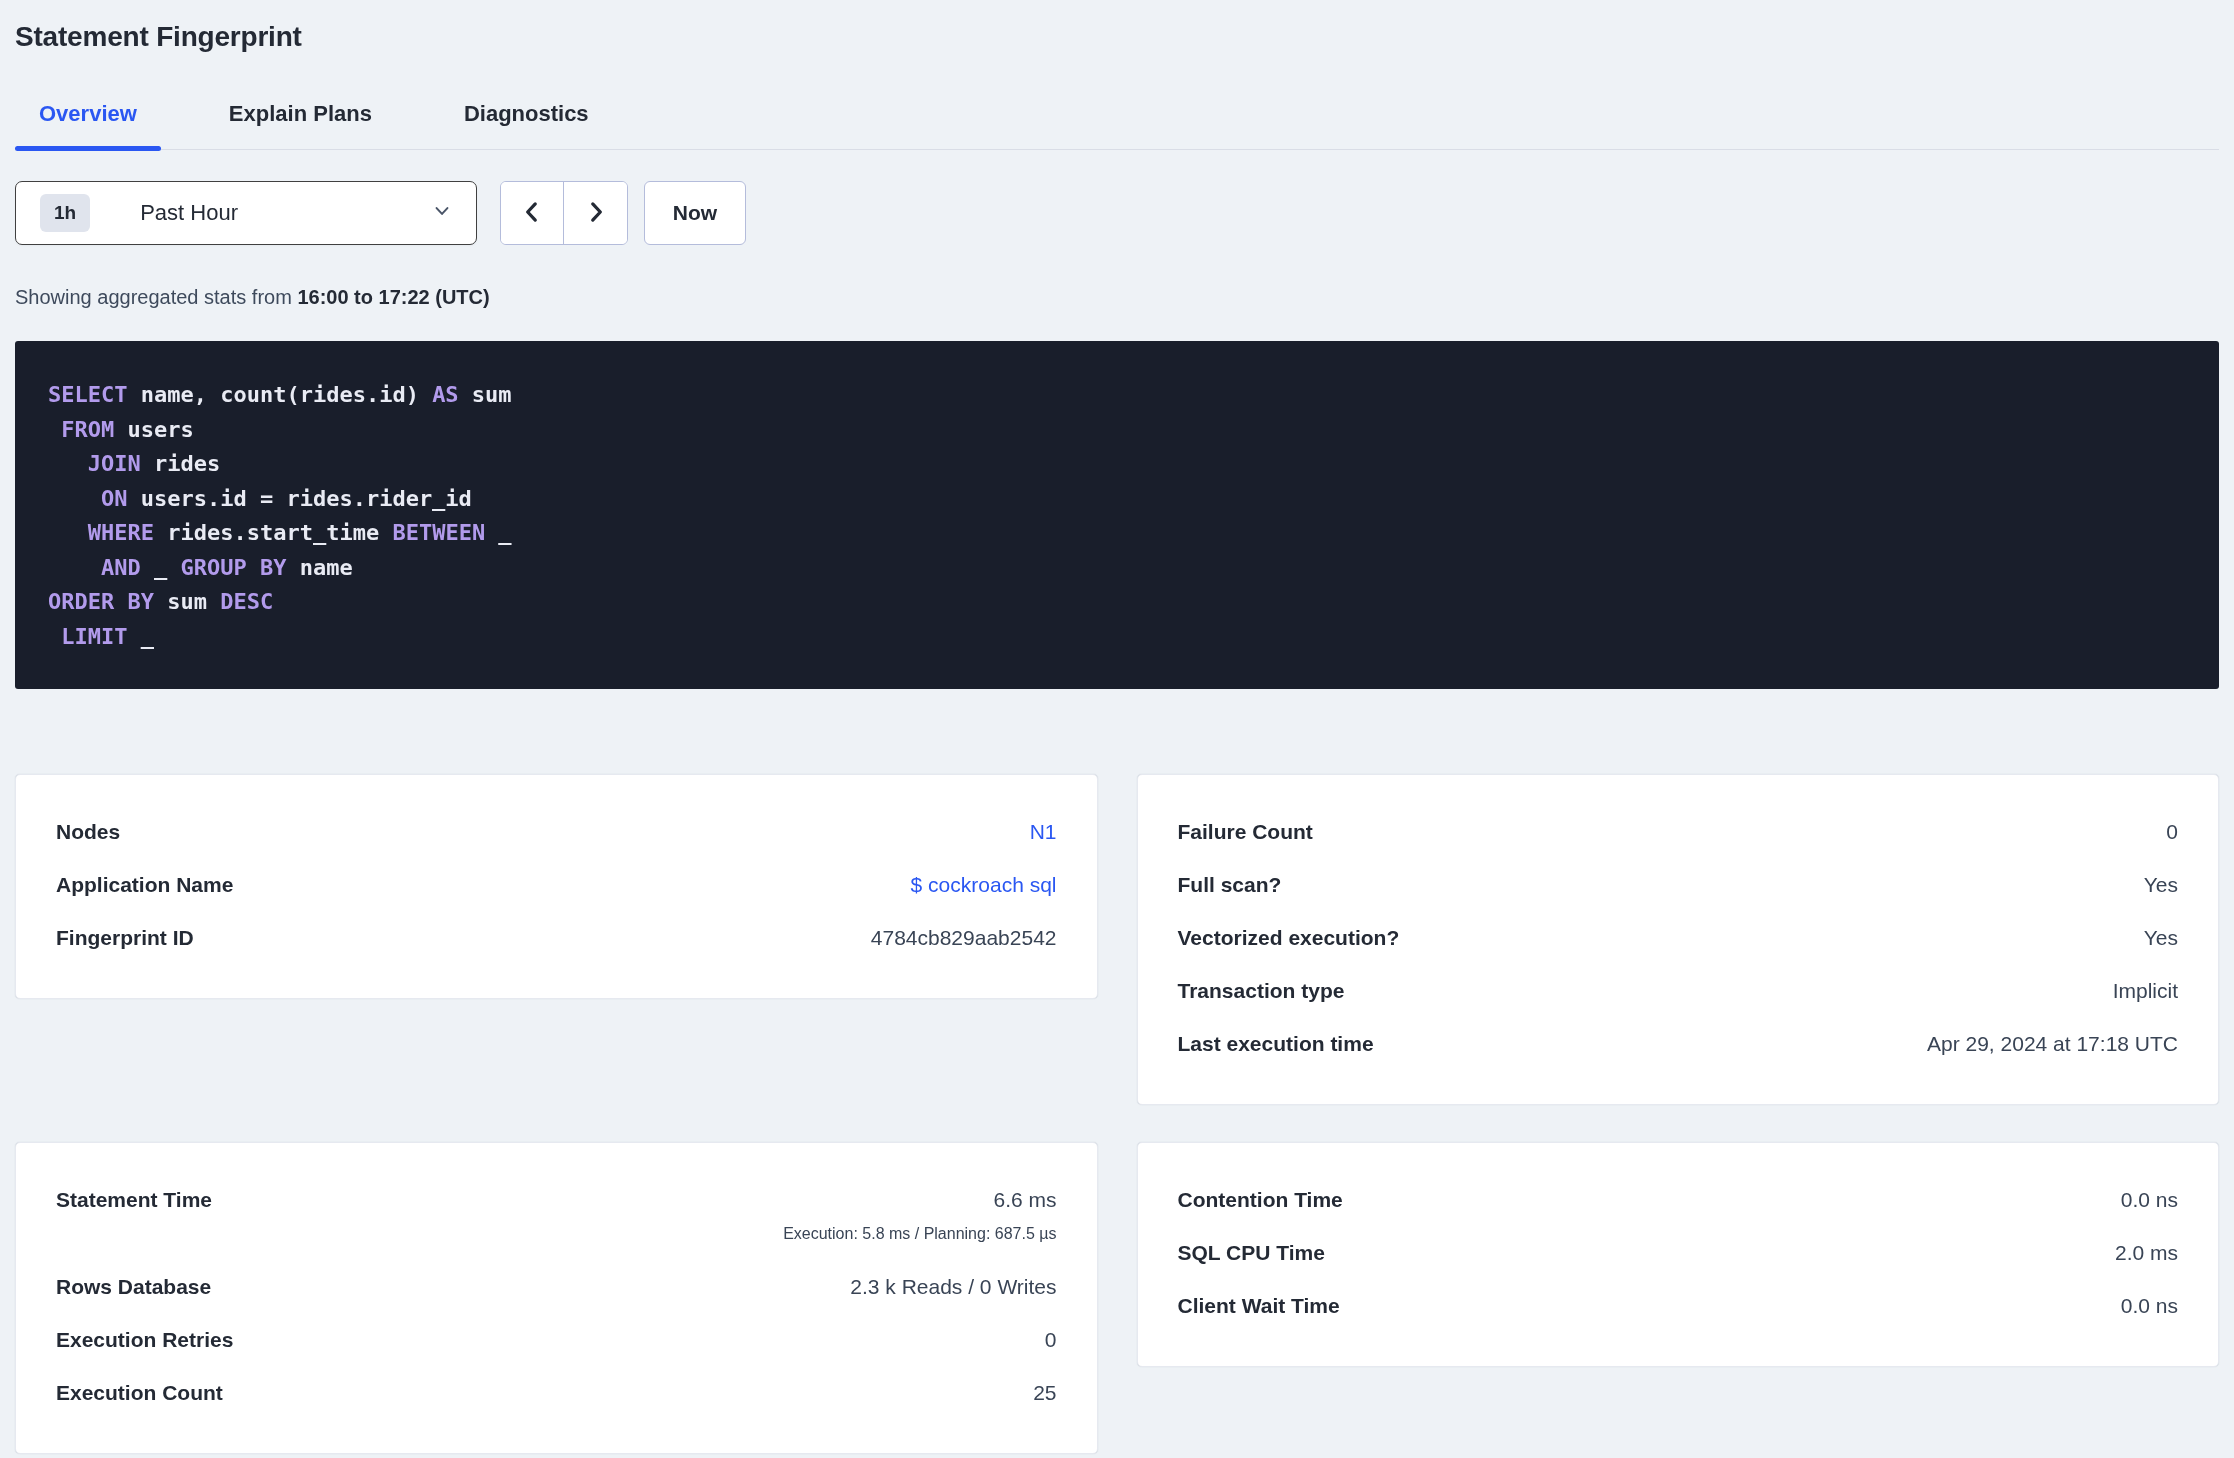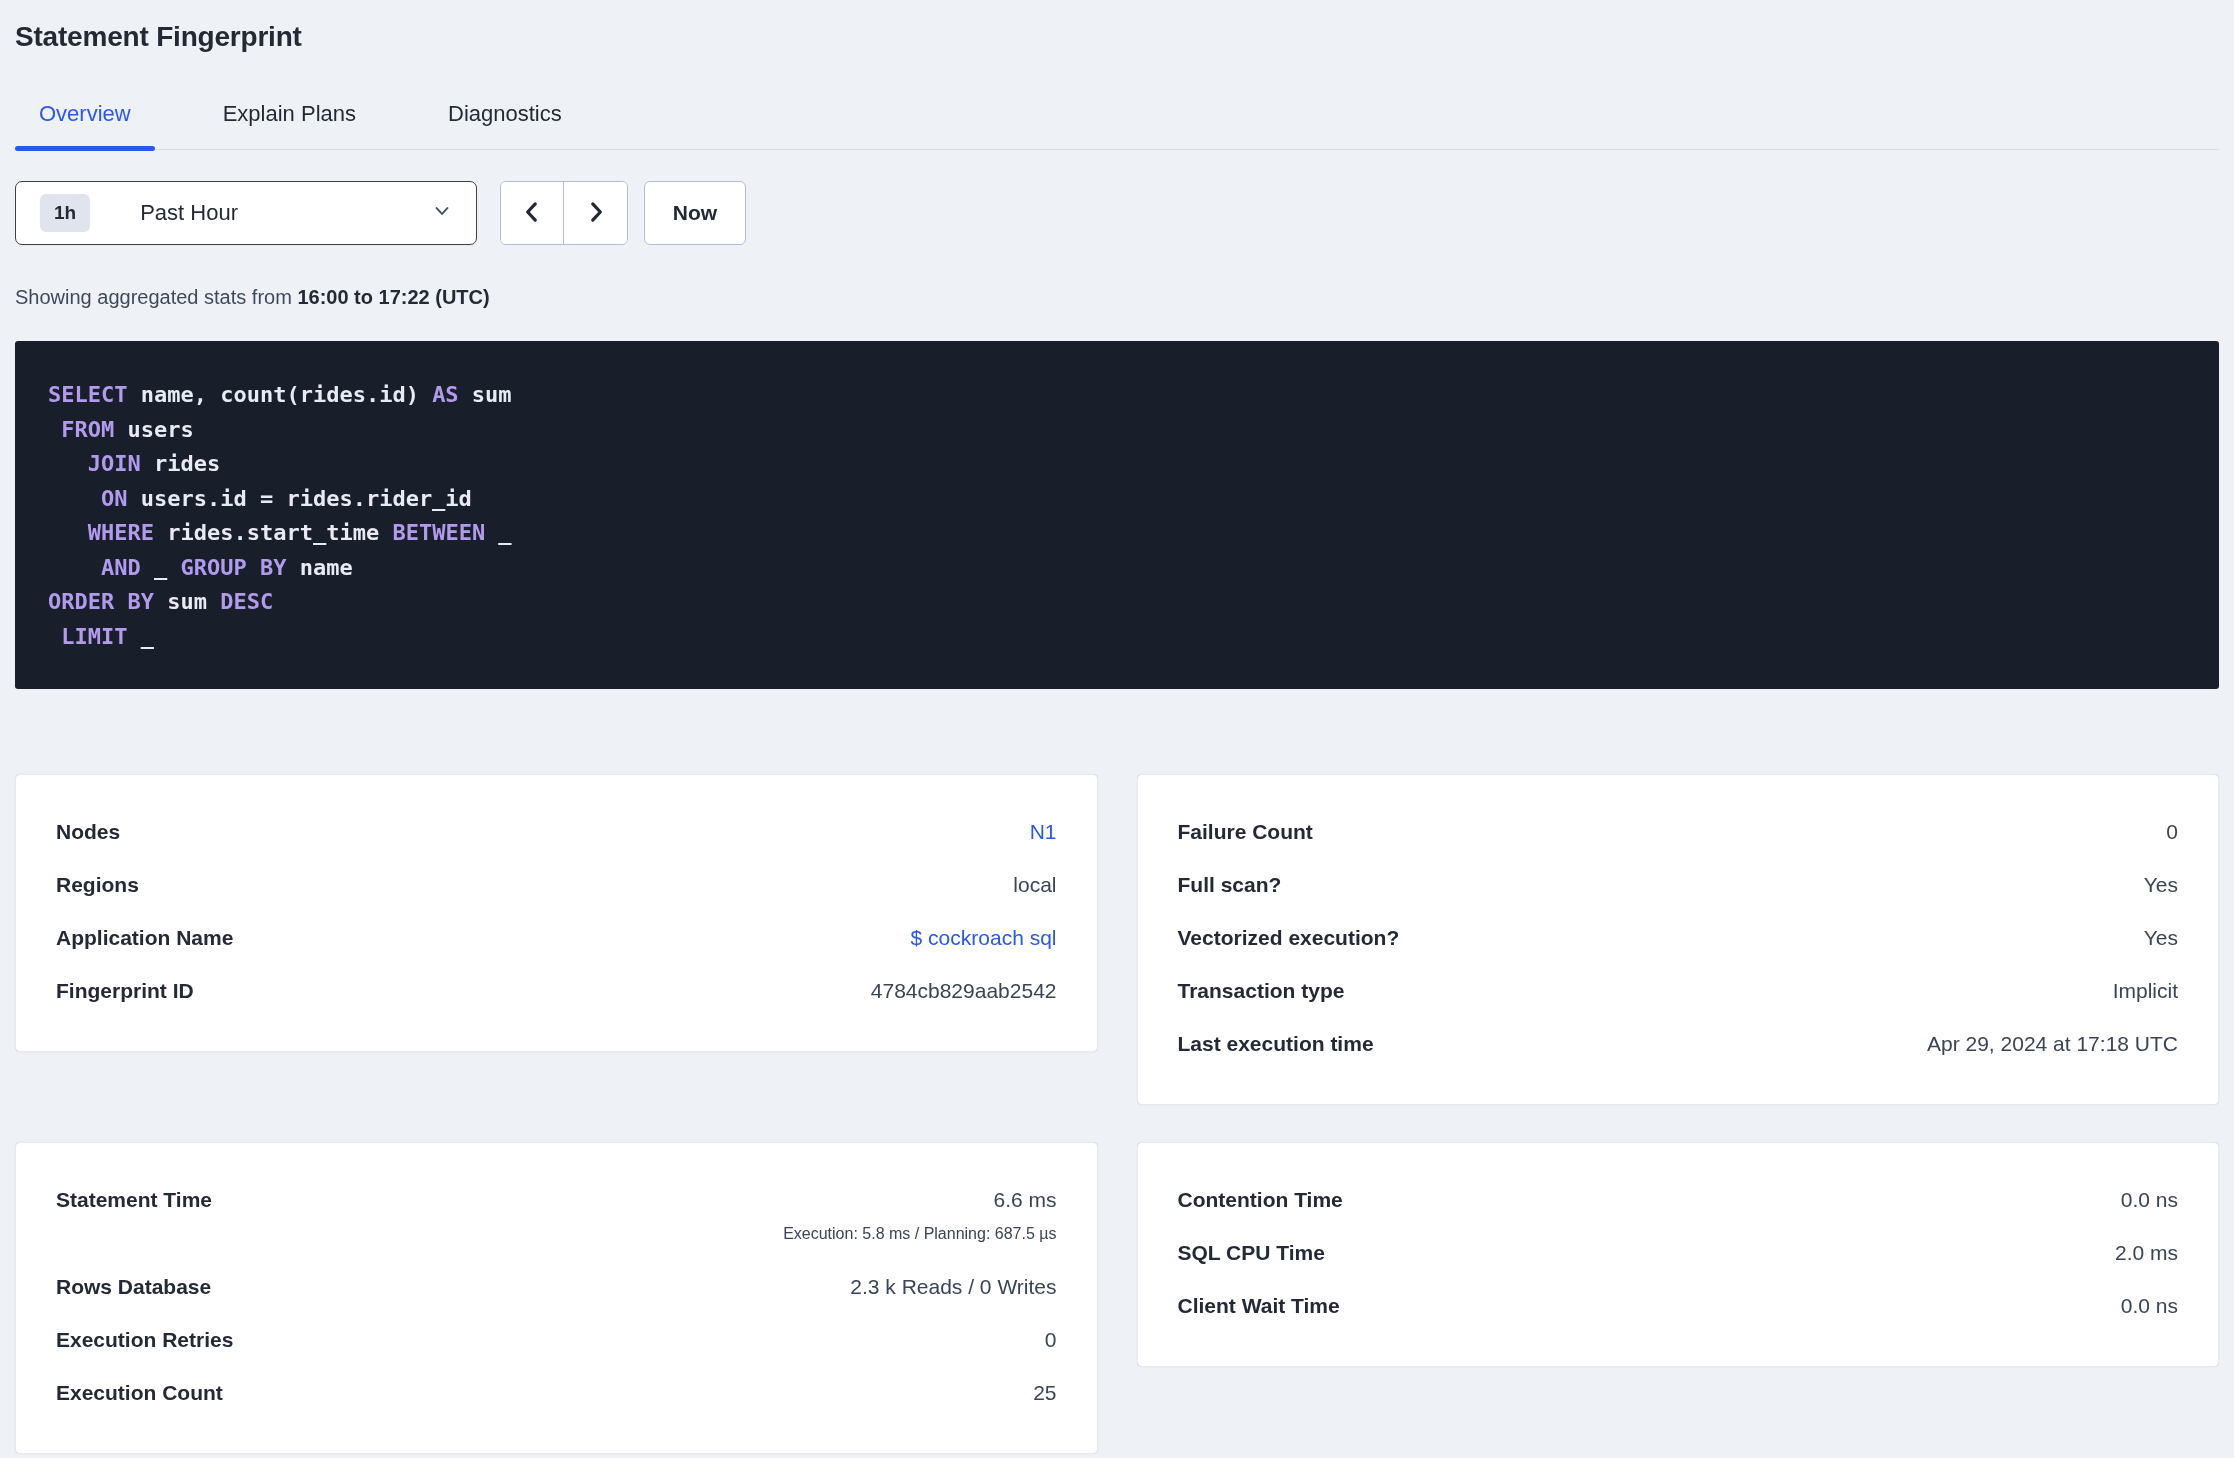--- a/index.html
+++ b/index.html
@@ -31,20 +31,21 @@
     color:var(--ink);
     letter-spacing:-0.2px;
   }
 
   
   .tabs{
     display:flex;
     gap:44px;
     margin-top:46px;
     border-bottom:1px solid #d9dde6;
+    font-weight:bold;
   }
   .tab{
     position:relative;
     padding:0 24px 21px;
     font-size:22px;
     line-height:28px;
     color:var(--ink);
     cursor:pointer;
   }
   .tab.active{color:var(--accent);}
@@ -205,26 +206,20 @@
 
   <div class="cards-grid">
     <div class="card">
         <div class="stat-row">
           <span class="stat-label">Nodes</span>
           <span class="stat-value-wrap">
             <span class="stat-value link">N1</span>
           </span>
         </div>
         <div class="stat-row">
-          <span class="stat-label">Regions</span>
-          <span class="stat-value-wrap">
-            <span class="stat-value">local</span>
-          </span>
-        </div>
-        <div class="stat-row">
           <span class="stat-label">Application Name</span>
           <span class="stat-value-wrap">
             <span class="stat-value link">$ cockroach sql</span>
           </span>
         </div>
         <div class="stat-row">
           <span class="stat-label">Fingerprint ID</span>
           <span class="stat-value-wrap">
             <span class="stat-value">4784cb829aab2542</span>
           </span>

